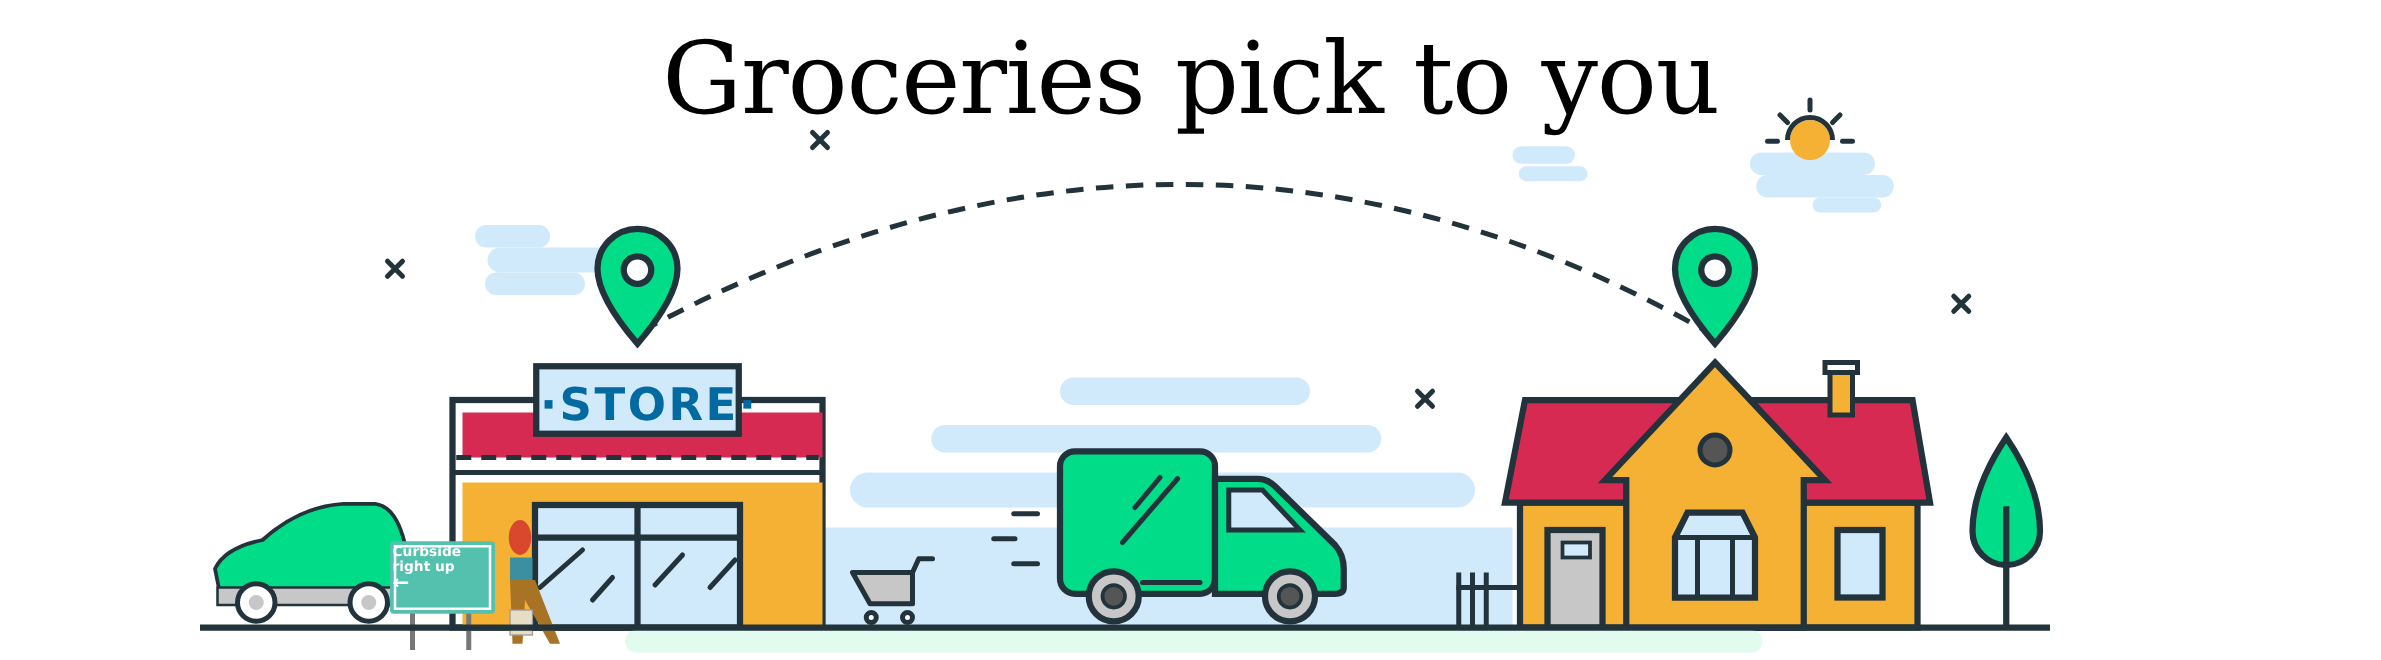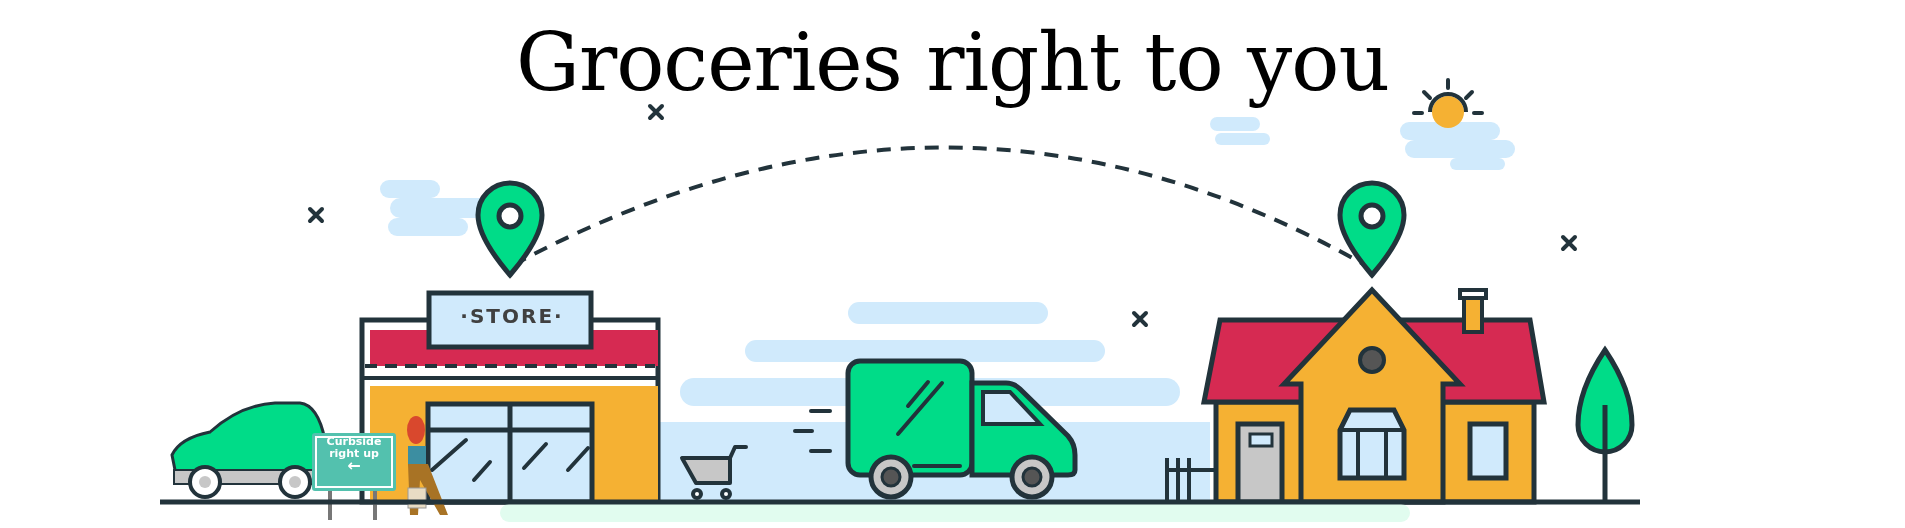--- a/index.html
+++ b/index.html
@@ -4,34 +4,34 @@
 <style>
   html, body { margin: 0; padding: 0; background: #ffffff; }
   body { width: 1905px; height: 528px; overflow: hidden; position: relative; }
   .title {
     position: absolute; left: 0; top: 16px; width: 1905px; text-align: center;
     font-family: "DejaVu Serif", "Liberation Serif", serif;
     font-size: 80px; color: #000; letter-spacing: -1px; margin: 0; font-weight: normal;
   }
   svg.scene { position: absolute; left: 0; top: 0; }
   .sign-text {
-    position: absolute; left: 314px; top: 436px; width: 80px; text-align: center;
+    position: absolute; left: 314px; top: 436px; width: 80px; 
     font-family: "DejaVu Sans", sans-serif; font-weight: bold; font-size: 11px;
     color: #fff; line-height: 12px;
   }
   .store-text {
     position: absolute; left: 432px; top: 304px; width: 160px; text-align: center;
-    font-family: "DejaVu Sans", sans-serif; font-weight: bold; font-size: 20px;
-    color: #404040; letter-spacing: 2px;
+    font-family: "DejaVu Sans", sans-serif; font-weight: bold; font-size: 36px;
+    color: #0369a1; letter-spacing: 2px;
   }
 </style>
 </head>
 <body>
 
-<h1 class="title">Groceries right to you</h1>
+<h1 class="title">Groceries pick to you</h1>
 
 <svg class="scene" width="1905" height="528" viewBox="0 0 1905 528">
 
   <g fill="#d0eafc">
     <rect x="380" y="180" width="60" height="18" rx="9"></rect>
     <rect x="390" y="198" width="100" height="20" rx="10"></rect>
     <rect x="388" y="218" width="80" height="18" rx="9"></rect>
     <rect x="1210" y="117" width="50" height="14" rx="7"></rect>
     <rect x="1215" y="133" width="55" height="12" rx="6"></rect>
     <rect x="1400" y="122" width="100" height="18" rx="9"></rect>

